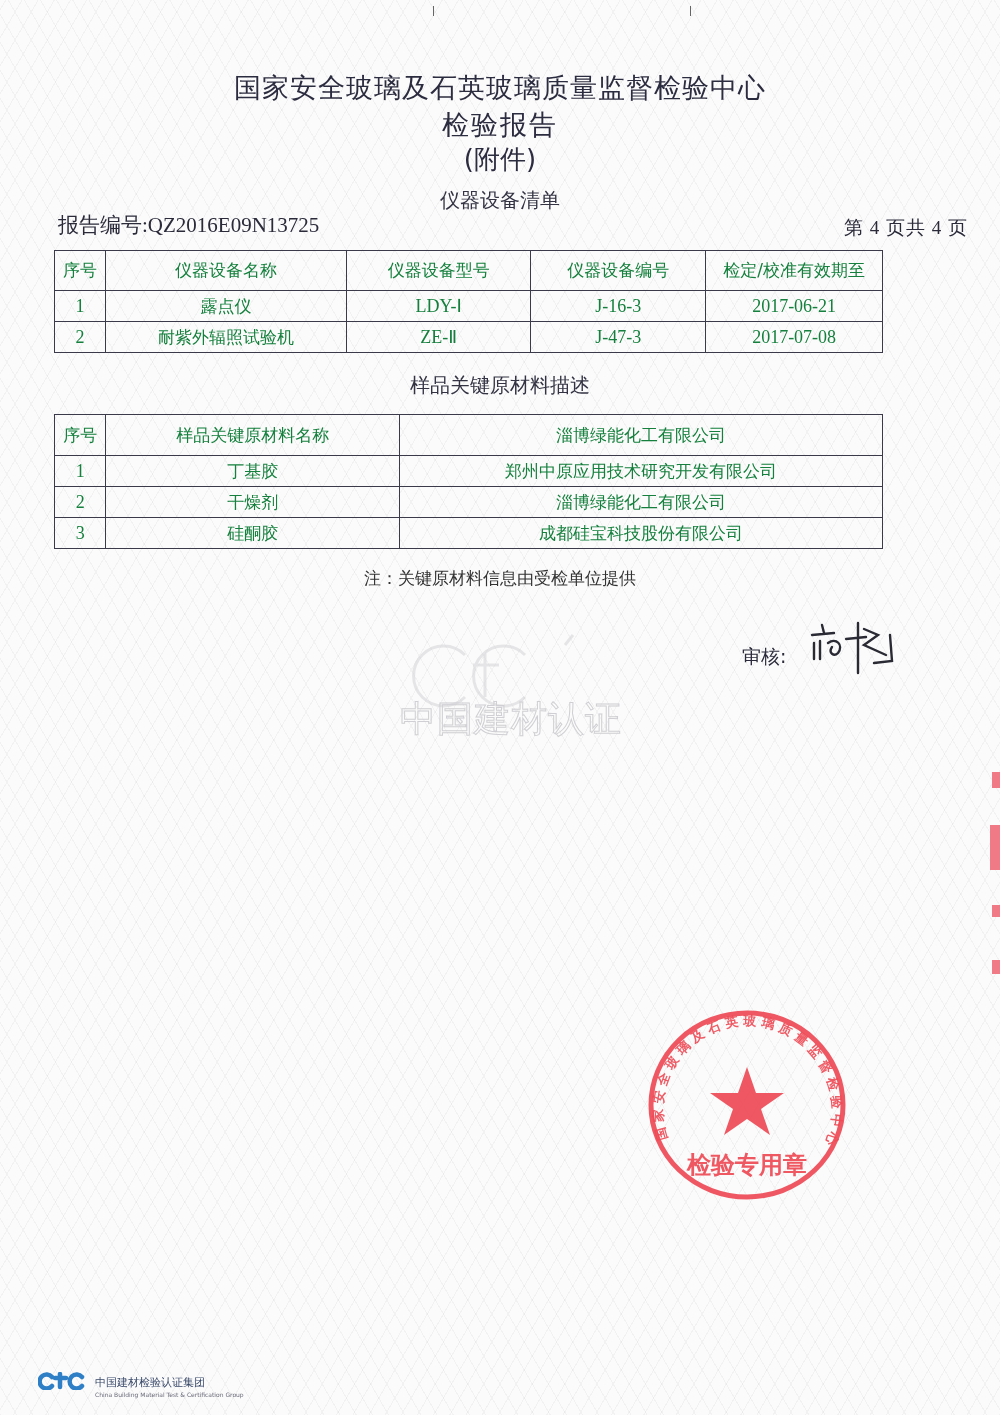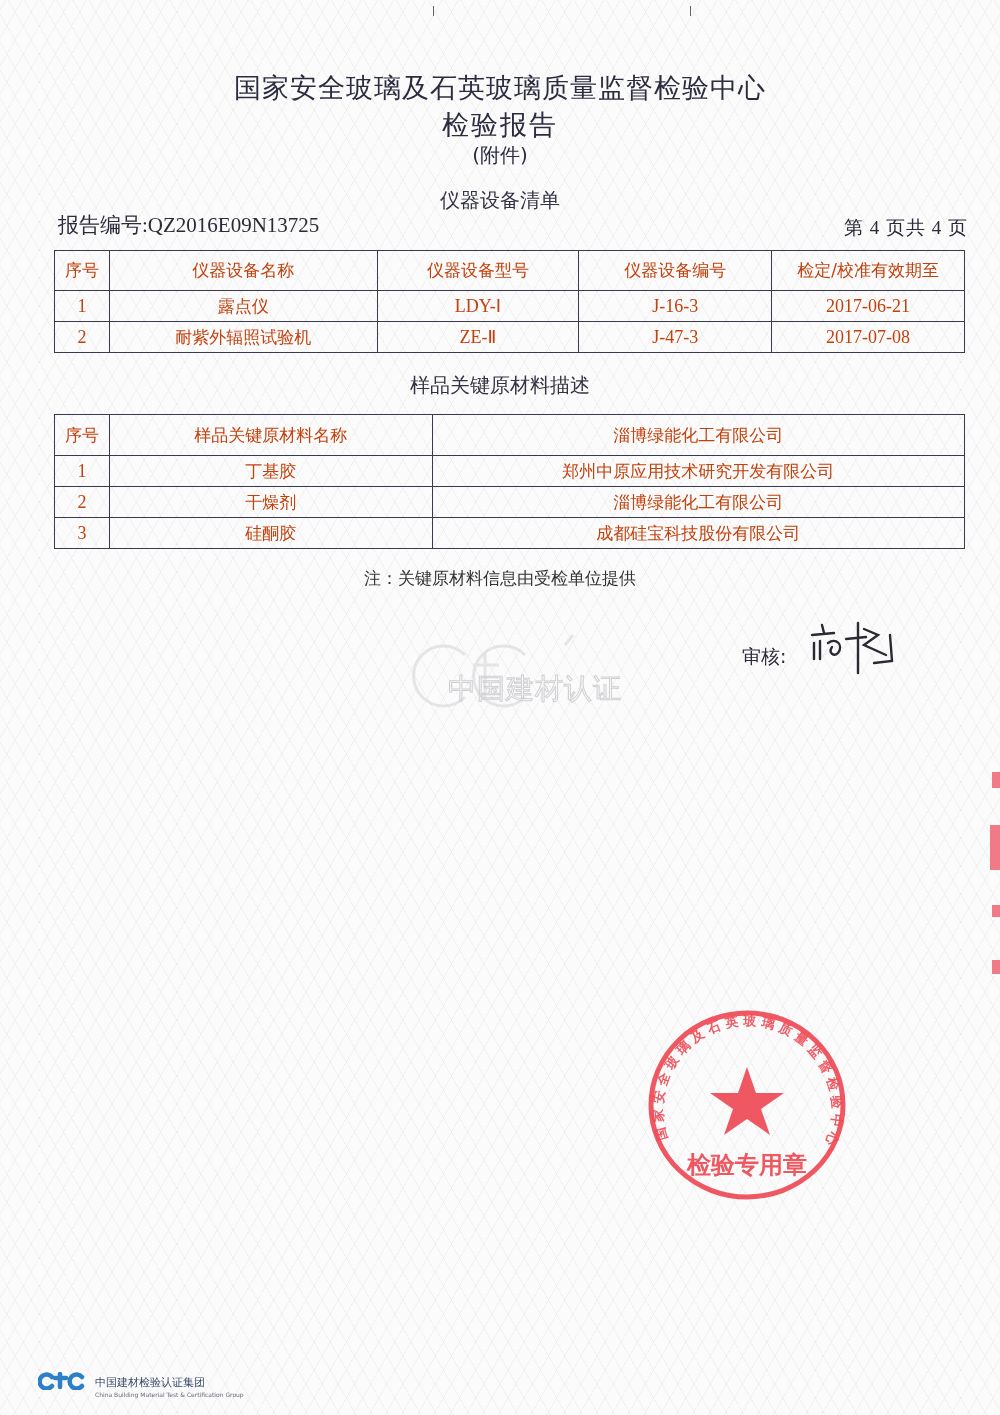--- a/index.html
+++ b/index.html
@@ -9,38 +9,38 @@
     background-image:
       repeating-linear-gradient(60deg, rgba(200,200,205,0.18) 0px, rgba(200,200,205,0.18) 1px, transparent 1px, transparent 14px),
       repeating-linear-gradient(-60deg, rgba(200,200,205,0.18) 0px, rgba(200,200,205,0.18) 1px, transparent 1px, transparent 14px);
     font-family: "Liberation Serif", "DejaVu Serif", serif;
     color: #2a2a3a;
   }
   .abs { position: absolute; }
   .center { text-align: center; left: 0; right: 0; }
   .title-main { top: 70px; font-family: "DejaVu Sans", sans-serif; font-size: 27px; letter-spacing: 1px; color: #2c2c40; }
   .title-sub { top: 107px; font-family: "DejaVu Sans", sans-serif; font-size: 27px; letter-spacing: 2px; color: #2c2c40; }
-  .title-attach { top: 142px; font-family: "DejaVu Sans", sans-serif; font-size: 20px; color: #2c2c40; }
+  .title-attach { top: 142px; font-family: "DejaVu Sans", sans-serif; font-size: 26px; color: #2c2c40; }
   .sec-title { font-family: "DejaVu Sans", sans-serif; font-size: 20px; color: #333344; }
   .report-no { left: 58px; top: 211px; font-size: 21px; }
   .page-info { right: 32px; top: 215px; font-size: 19px; letter-spacing: 1px; }
   table.grid {
-    position: absolute; left: 54px; width: 911px;
-    border-collapse: collapse; font-size: 18px; color: #c2410c;
+    position: absolute; left: 54px; width: 829px;
+    border-collapse: collapse; font-size: 18px; color: #15803d;
   }
   table.grid td {
     border: 1.6px solid #3a3a4a; text-align: center; padding: 0;
     font-family: "DejaVu Sans", sans-serif; font-size: 17px;
   }
   table.grid td.num { font-family: "Liberation Serif", serif; font-size: 18px; }
   .note { top: 567px; font-family: "DejaVu Sans", sans-serif; font-size: 17px; color: #333; }
   .review-label { left: 742px; top: 624px; font-family: "DejaVu Sans", sans-serif; font-size: 19px; margin-top: 20px; }
   .signature { left: 800px; top: 615px; width: 110px; height: 60px; }
   .watermark { left: 395px; top: 625px; width: 210px; height: 110px; opacity: 0.55; }
-  .wm-text { left: 400px; top: 670px; font-family: "DejaVu Sans", sans-serif; font-size: 28px; color: transparent; -webkit-text-stroke: 1px #d0d0d4; letter-spacing: 1px; margin-left: 48px; }
+  .wm-text { left: 400px; top: 695px; font-family: "DejaVu Sans", sans-serif; font-size: 36px; color: transparent; -webkit-text-stroke: 1px #d0d0d4; letter-spacing: 1px; }
   .seal { left: 640px; top: 1005px; width: 215px; height: 200px; }
   .crop-mark { width: 1px; background: #666; }
   .edge-red { right: 0; width: 8px; background: #f07a86; }
   .footer-logo { left: 38px; top: 1372px; }
   .footer-cn { left: 95px; top: 1375px; font-family: "DejaVu Sans", sans-serif; font-size: 11px; color: #3a4a6a; font-weight: normal; }
   .footer-en { left: 95px; top: 1391px; font-family: "DejaVu Sans", sans-serif; font-size: 6px; color: #6a6a7a; }
 </style>
 </head>
 <body>
 

